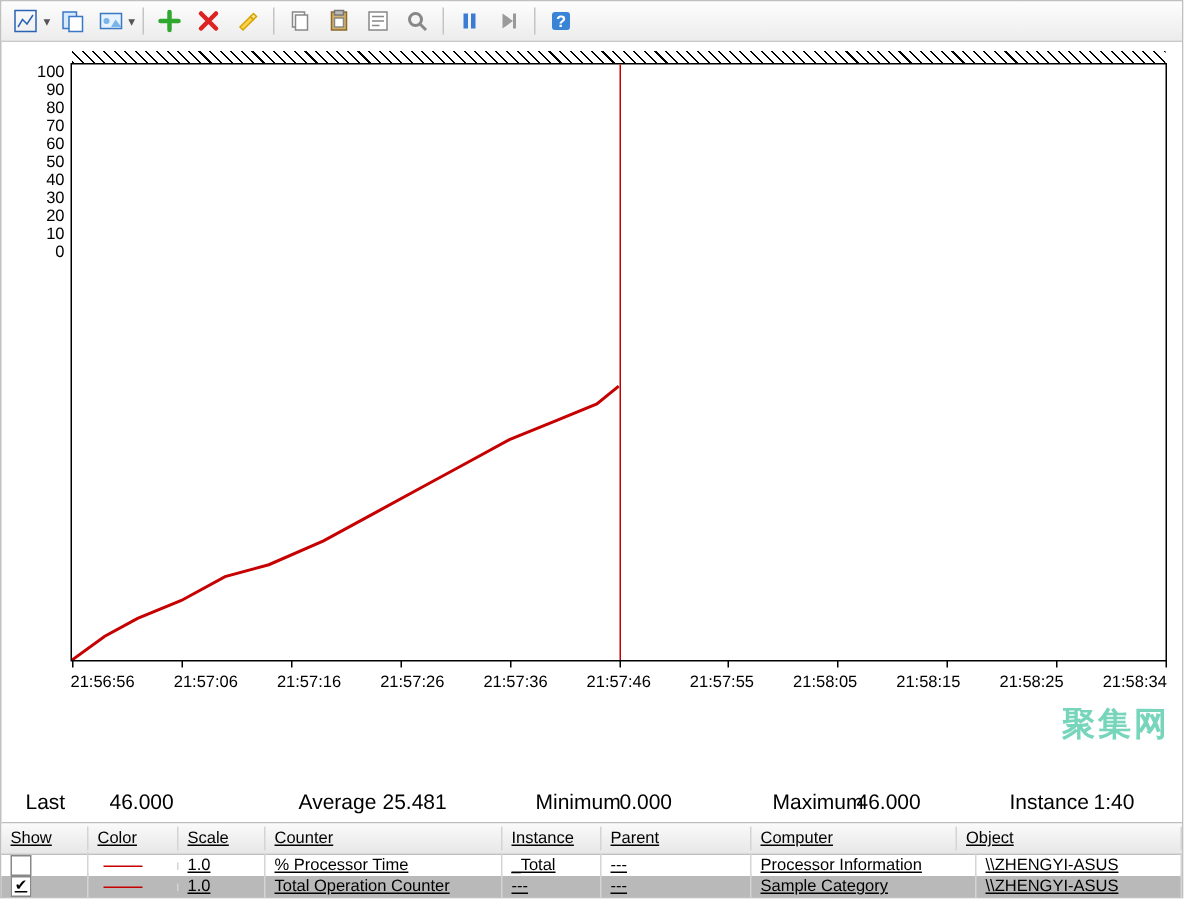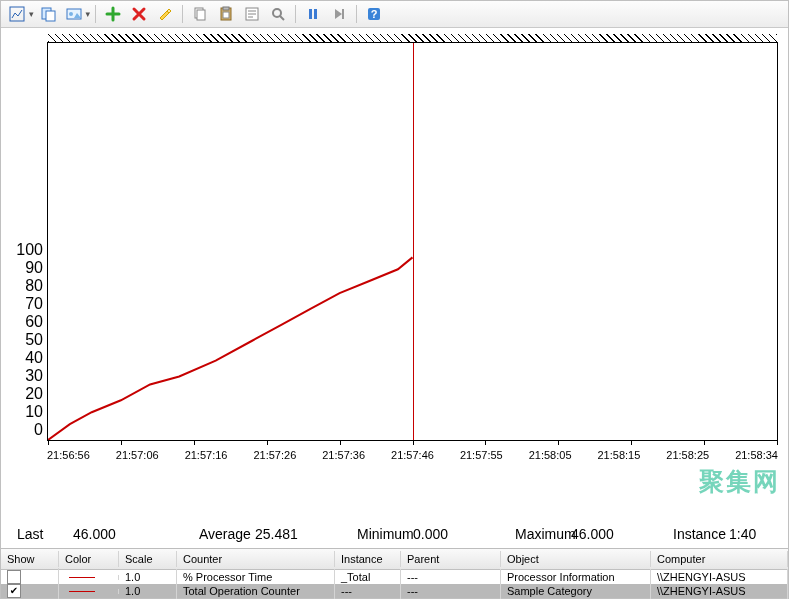--- a/index.html
+++ b/index.html
@@ -5,55 +5,55 @@
   html,body{margin:0;padding:0;font-family:Tahoma,Arial,sans-serif;font-size:11px;color:#000;background:#f4f4f4;}
   .window{width:789px;height:599px;background:#fff;border:1px solid #c0c0c0;box-sizing:border-box;display:flex;flex-direction:column;}
   
   .toolbar{height:26px;background:linear-gradient(#fdfdfd,#ececec);border-bottom:1px solid #c9c9c9;display:flex;align-items:center;padding:0 4px;gap:2px;}
   .tbtn{width:22px;height:22px;display:flex;align-items:center;justify-content:center;border:1px solid transparent;border-radius:3px;}
   .sep{width:1px;height:18px;background:#c4c4c4;margin:0 3px;}
   .tbtn svg{width:16px;height:16px;display:block;}
   .dd{font-size:9px;color:#555;margin-left:-2px;}
   
   .chart-wrap{flex:1;position:relative;display:flex;padding:14px 10px 4px 10px;}
-  .yaxis{display:flex;flex-direction:column;justify-content:flex-end;align-items:flex-end;width:32px;padding-right:4px;height:397px;font-size:16px;color:#000;}
+  .yaxis{display:flex;flex-direction:column;justify-content:flex-start;align-items:flex-end;width:32px;padding-right:4px;height:397px;font-size:11px;color:#000;}
   .plot-col{flex:1;display:flex;flex-direction:column;}
   .plot{height:397px;border:1px solid #000;position:relative;background:#fff;}
   .hatch{position:absolute;left:0;right:0;top:-9px;height:8px;
     background:repeating-linear-gradient(45deg,#000 0 1px,transparent 1px 5px);}
   .ticks{position:absolute;left:0;right:0;bottom:-5px;height:5px;}
   .tick{position:absolute;width:1px;height:5px;background:#000;}
   .lines{position:absolute;inset:0;}
   .lines svg{width:100%;height:100%;display:block;}
   .vbar{position:absolute;top:0;bottom:0;width:1px;background:#c60000;}
   .xaxis{display:flex;justify-content:space-between;margin-top:8px;font-size:11px;padding:0 0;}
   
   .stats{display:flex;align-items:center;gap:0;padding:4px 14px 6px 14px;font-size:14px;}
   .stats .lab{min-width:56px;padding-left:2px;}
   .stats .val{min-width:72px;text-align:left;padding-right:28px;}
   .stats .last-val{min-width:96px;}
   
   .tbl{border-top:1px solid #bdbdbd;}
   .th-row,.td-row{display:flex;align-items:center;font-size:11px;}
   .th-row{height:20px;background:linear-gradient(#fafafa,#e7e7e7);border-bottom:1px solid #c0c0c0;}
-  .th,.td{border-right:1px solid #d4d4d4;padding:2px 6px;box-sizing:border-box;white-space:nowrap;overflow:hidden;}
+  .th,.td{border-right:1px solid #d4d4d4;padding:2px 6px;box-sizing:border-box;white-space:nowrap;overflow:hidden;text-decoration:underline;}
   .th{color:#000;}
   .td-row{height:14px;background:#fff;}
   .td-row.sel{background:#b9b9b9;}
   .c-show{width:58px;display:flex;align-items:center;}
   .c-color{width:60px;display:flex;align-items:center;}
   .c-scale{width:58px;}
   .c-counter{width:158px;}
   .c-instance{width:66px;}
   .c-parent{width:100px;}
   .c-object{width:150px;}
   .c-computer{flex:1;}
   .chk{width:12px;height:12px;border:1px solid #888;background:#fff;display:inline-flex;align-items:center;justify-content:center;font-size:10px;line-height:10px;color:#000;}
   .swatch{width:26px;height:0;border-top:1.5px solid #c60000;margin-left:4px;}
-  .watermark{position:absolute;right:8px;bottom:24px;font-size:25px;font-weight:bold;color:rgba(44,190,150,.65);letter-spacing:2px;pointer-events:none;}
+  .watermark{position:absolute;right:8px;bottom:24px;font-size:22px;font-weight:bold;color:rgba(44,190,150,.65);letter-spacing:2px;pointer-events:none;}
 </style>
 </head>
 <body>
 
 <div class="window">
 
   <div class="toolbar">
     <div class="tbtn">
         <svg viewBox="0 0 16 16">
           <rect x="1" y="1" width="14" height="14" fill="none" stroke="#2a63b3"></rect>
@@ -208,22 +208,22 @@
   </div>
 
   <div class="tbl">
     <div class="th-row">
       <div class="th c-show">Show</div>
       <div class="th c-color">Color</div>
       <div class="th c-scale">Scale</div>
       <div class="th c-counter">Counter</div>
       <div class="th c-instance">Instance</div>
       <div class="th c-parent">Parent</div>
+      <div class="th c-computer">Computer</div>
       <div class="th c-object">Object</div>
-      <div class="th c-computer">Computer</div>
     </div>
     <div id="tbody">
         <div class="td-row">
           <div class="td c-show">
             <span class="chk"></span>
           </div>
           <div class="td c-color">
             <span class="swatch"></span>
           </div>
           <div class="td c-scale">1.0</div>

